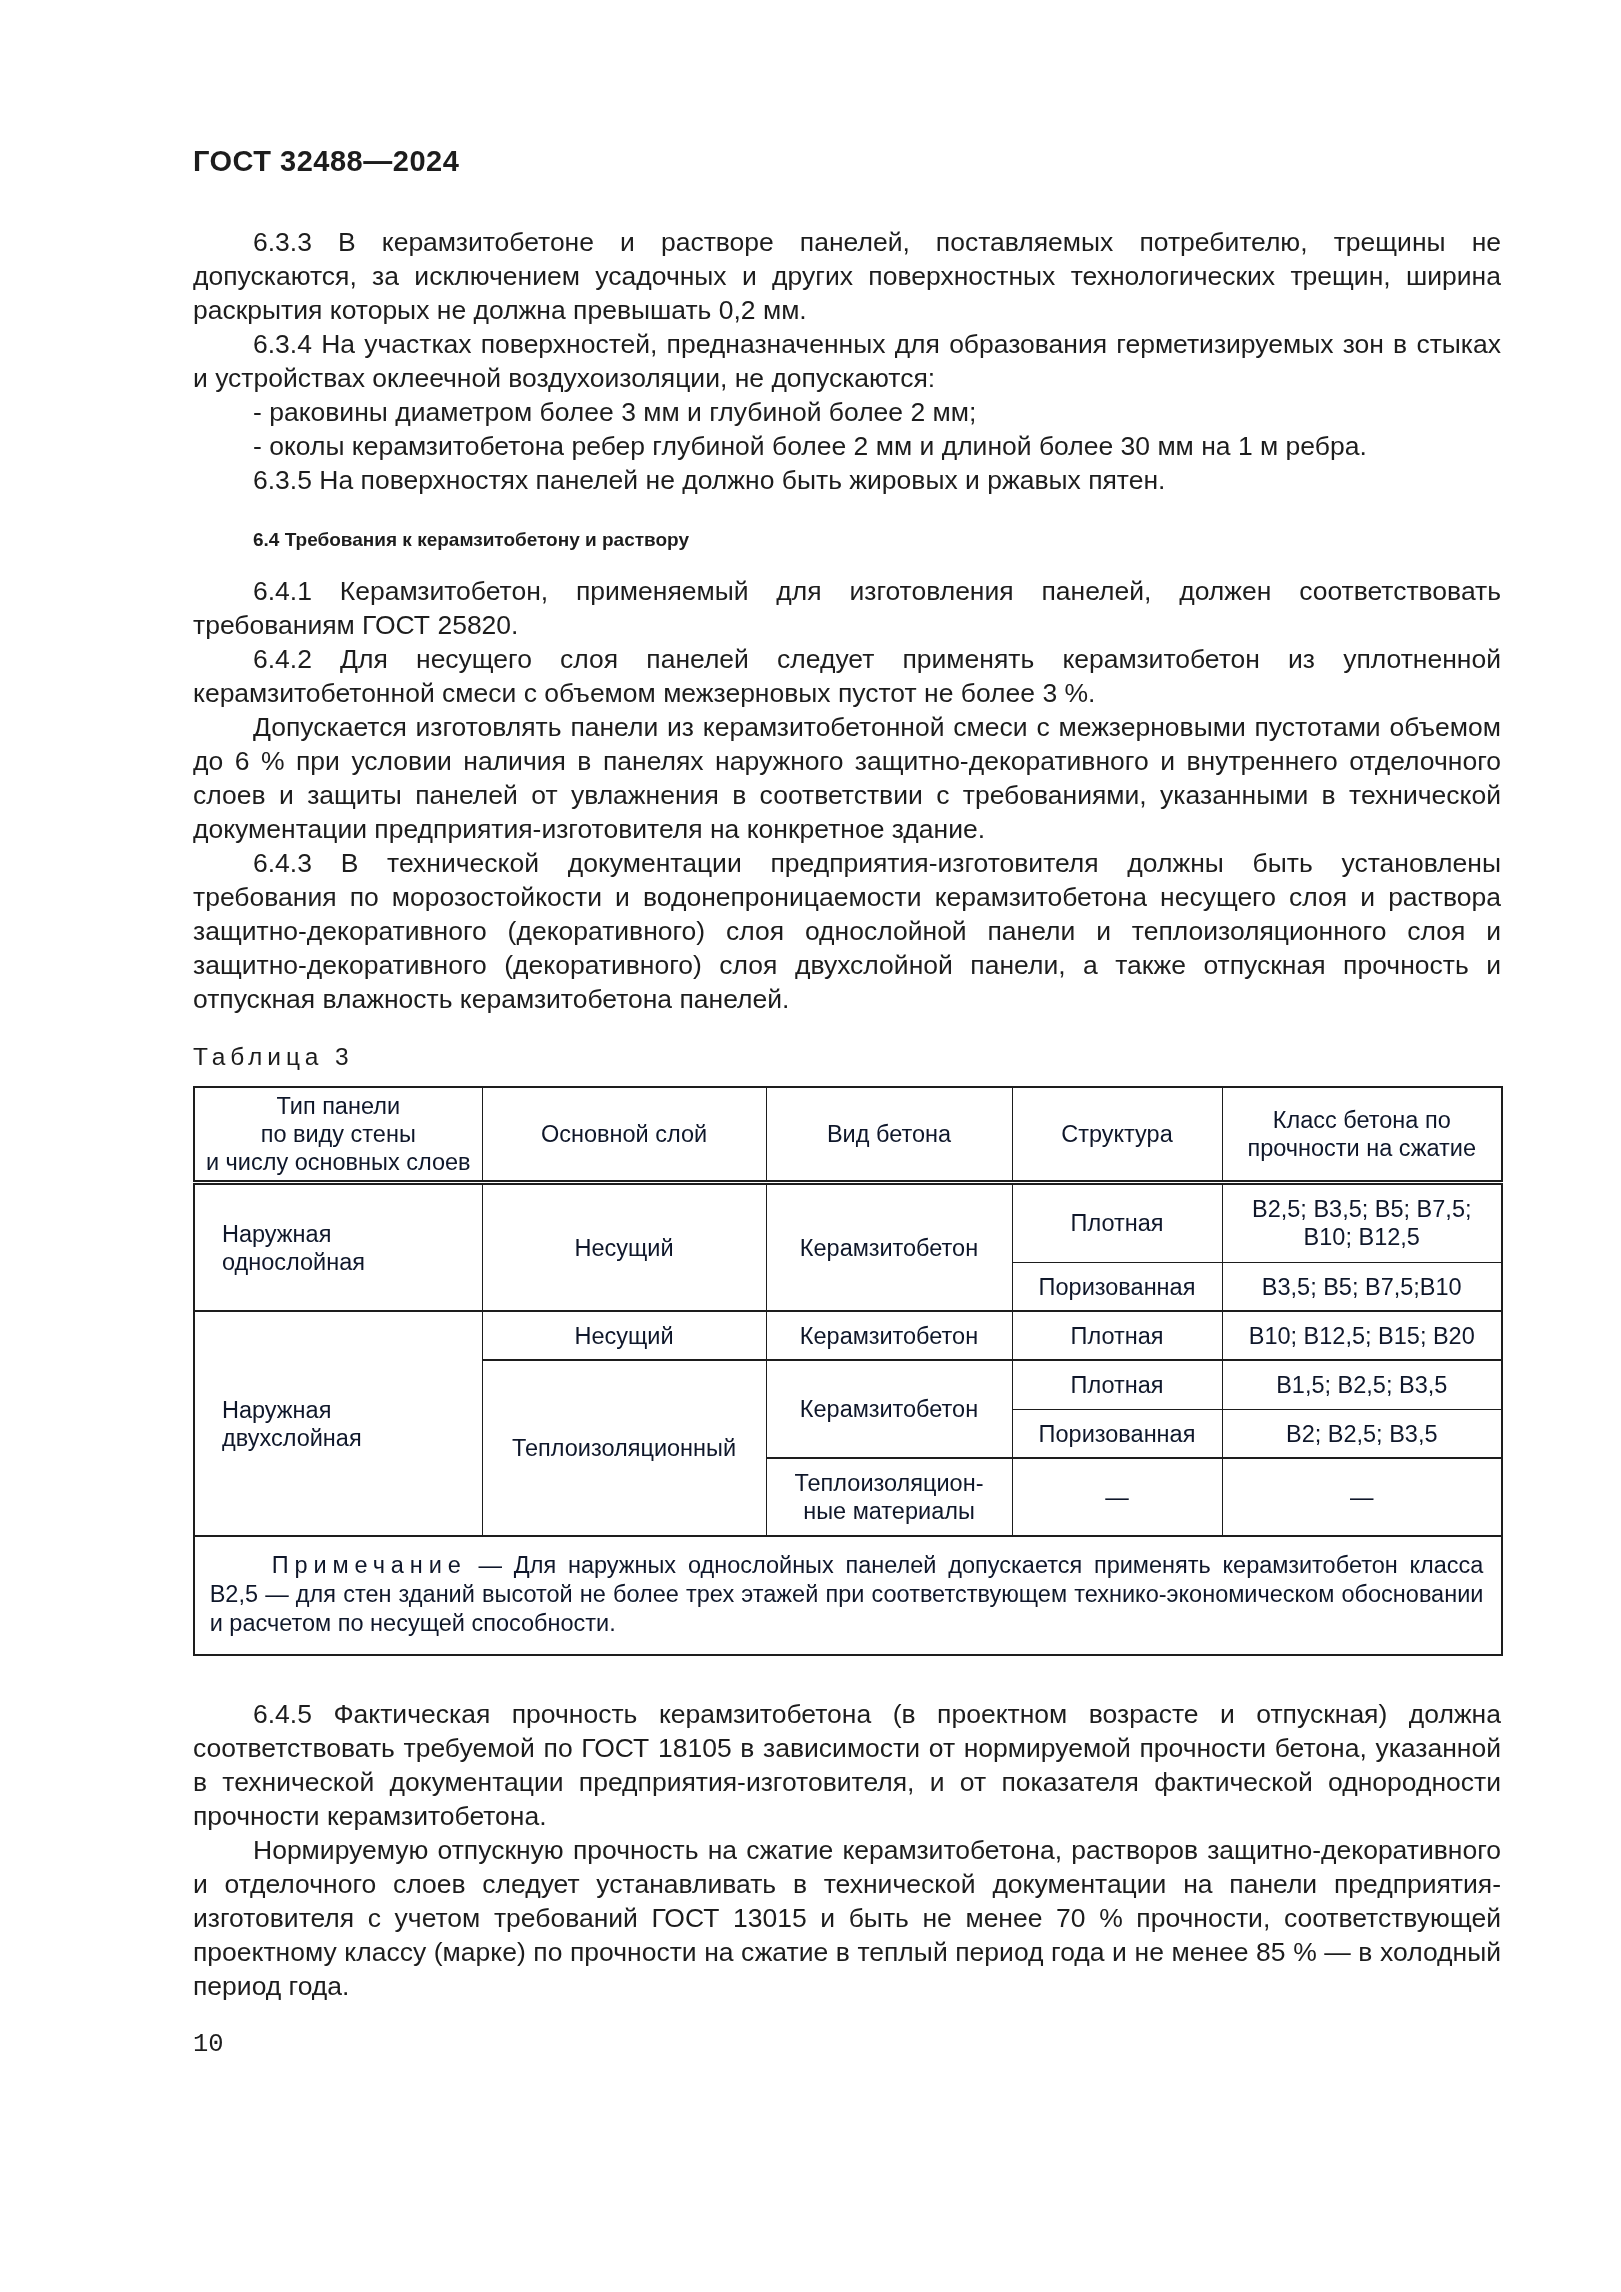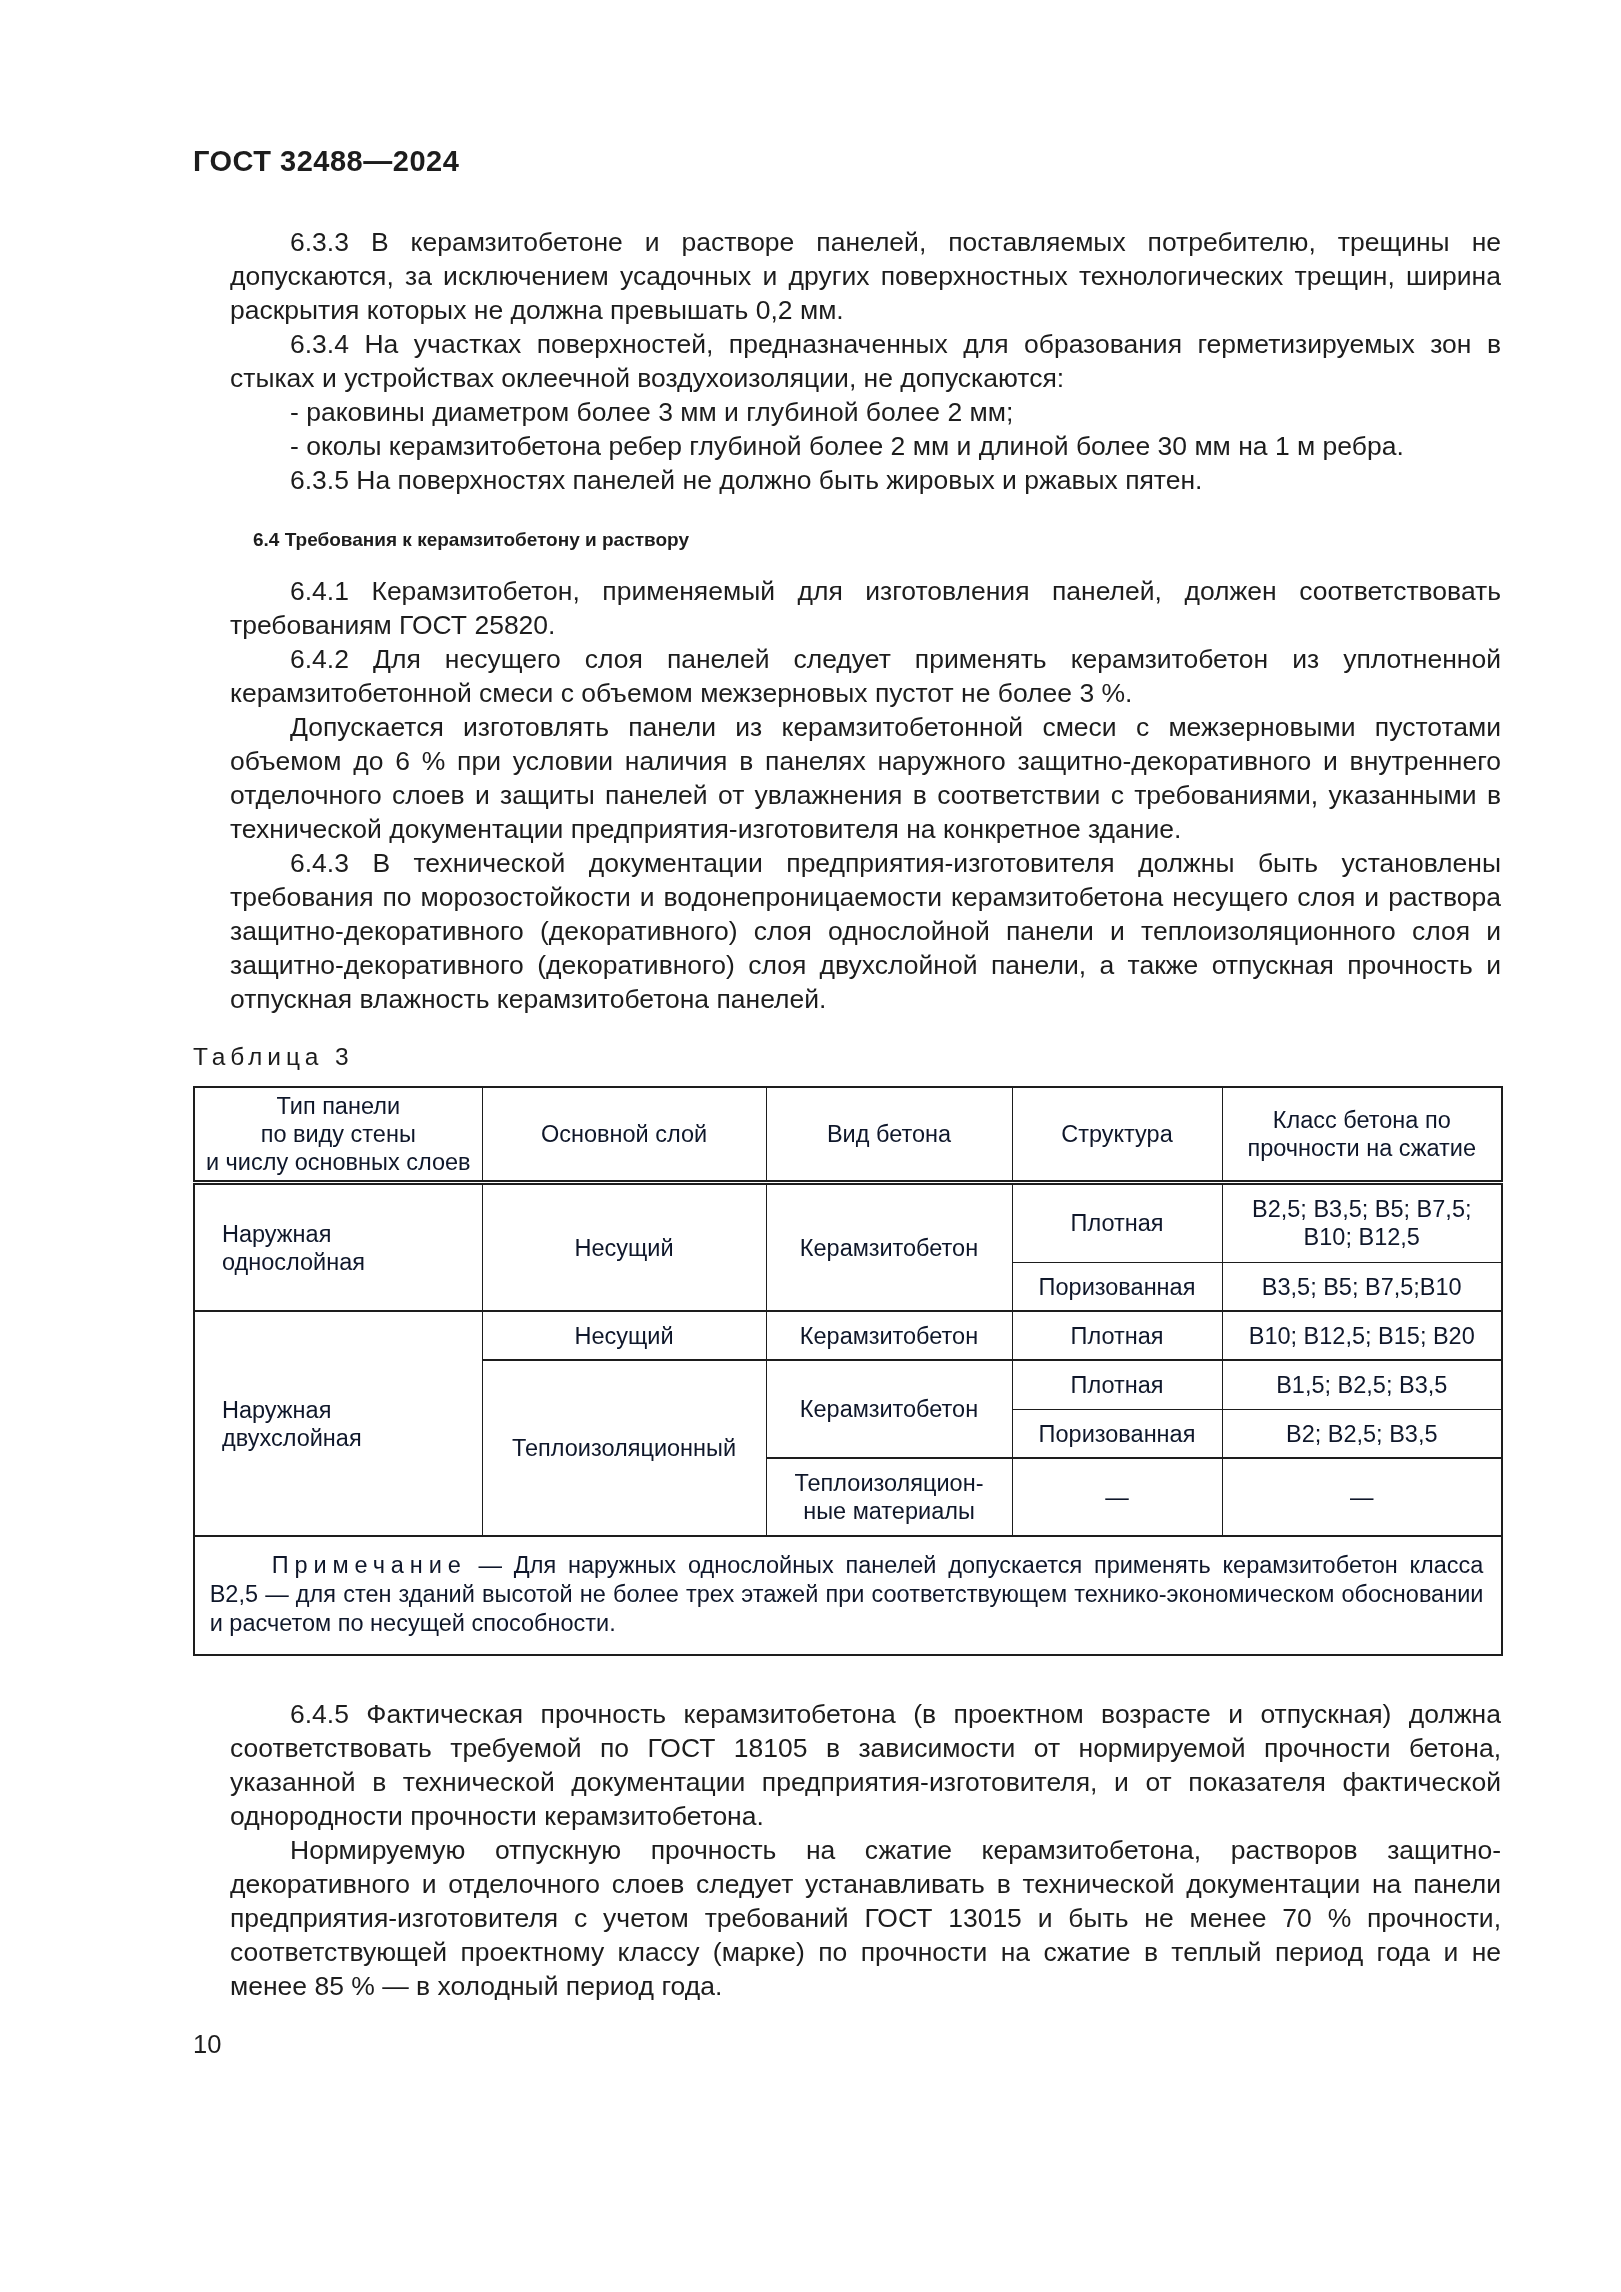--- a/index.html
+++ b/index.html
@@ -22,21 +22,20 @@
     font-weight: bold;
     letter-spacing: 0.5px;
     line-height: 33px;
   }
   .body-text { margin-top: 47px; }
   p.para {
     font-size: 26.5px;
     line-height: 34px;
     text-align: justify;
     text-indent: 60px;
-    margin-left: 37px;
   }
   h2.section {
     font-size: 19px;
     line-height: 34px;
     font-weight: bold;
     text-indent: 60px;
     margin: 25.5px 0 17.6px 0;
   }
   .table-label {
     font-size: 24.5px;
@@ -71,20 +70,21 @@
     text-indent: 54px;
     white-space: normal;
     padding: 13.7px 17.6px 15.7px 14.7px;
     line-height: 29px;
   }
   .note-label { letter-spacing: 5.9px; margin-left: 8px; }
   p.after-table { margin-top: 41px; }
   .page-number {
     font-size: 25.5px;
     margin-top: 27.4px;
+    font-family: Liberation Mono, monospace;
   }
 </style>
 </head>
 <body>
 
 <div class="page">
 
   <div class="doc-header">ГОСТ 32488—2024</div>
 
   <div class="body-text">

